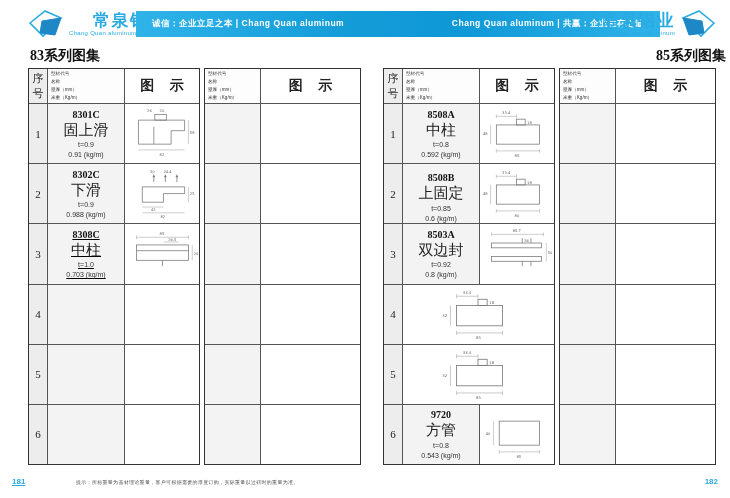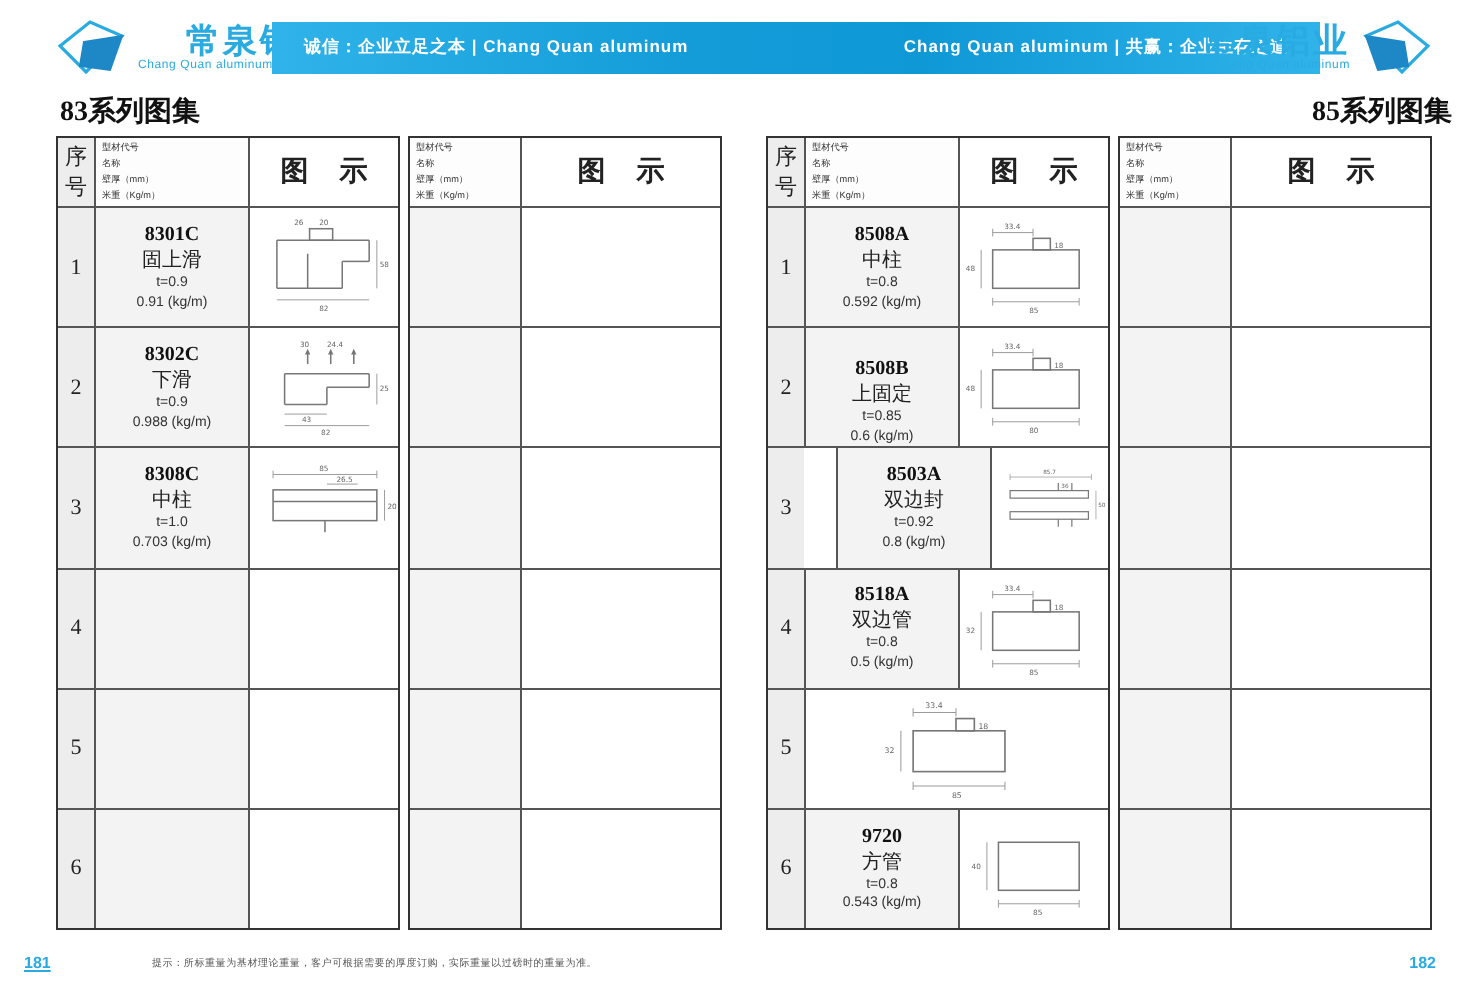--- a/index.html
+++ b/index.html
@@ -41,21 +41,21 @@
   .tcell:first-child{border-left:none;}
   .seq-cell{width:18px;flex:0 0 18px;background:#ededed;display:flex;align-items:center;justify-content:center;
     font-family:"Liberation Serif",serif;font-size:11px;color:#222;}
   .info-cell{background:#f3f3f3;display:flex;flex-direction:column;align-items:center;justify-content:center;}
   .hdr .info-cell{background:#fdfdfd;align-items:flex-start;justify-content:center;padding:2px 3px;}
   .hdr-lines{font-size:4.6px;line-height:1.75;color:#333;}
   .diagram-cell{flex:1 1 auto;background:#ffffff;position:relative;display:flex;align-items:center;justify-content:center;}
   .hdr .diagram-cell{font-family:"Liberation Serif",serif;font-size:14px;letter-spacing:6px;color:#222;font-weight:600;
     display:flex;align-items:center;justify-content:center;text-indent:6px;}
   .p-code{font-family:"Liberation Serif",serif;font-size:10px;font-weight:bold;color:#111;line-height:1.3;}
-  .p-name{font-family:"Liberation Serif",serif;font-size:10px;color:#222;line-height:1.3;}
+  .p-name{font-family:"Liberation Serif",serif;font-size:15px;color:#222;line-height:1.3;}
   .p-thk{font-size:7px;color:#333;line-height:1.4;}
   .p-wt{font-size:7px;color:#333;line-height:1.4;}
   .diagram-cell svg{width:100%;height:100%;display:block;}
   .dline{stroke:#999;stroke-width:.5;}
   .dshape{stroke:#777;stroke-width:.8;fill:none;}
   .dtext{font-family:"DejaVu Sans",sans-serif;font-size:3.8px;fill:#666;}
 </style>
 </head>
 <body>
 
@@ -153,21 +153,21 @@
     <text class="dtext" x="67.5" y="31">25</text>
     <line class="dline" x1="18" y1="43" x2="40" y2="43"></line>
     <text class="dtext" x="27" y="47">43</text>
     <line class="dline" x1="18" y1="49" x2="62" y2="49"></line>
     <text class="dtext" x="37" y="54">82</text>
           </svg>
         </div>
       </div>
       <div class="trow">
         <div class="tcell seq-cell">3</div>
-        <div class="tcell info-cell" style="width:77px;flex:0 0 77px;">
+        <div class="tcell info-cell" style="width:77px;flex:0 0 77px;text-decoration:underline;">
           <div class="p-code">8308C</div>
              <div class="p-name">中柱</div>
              <div class="p-thk">t=1.0</div>
              <div class="p-wt">0.703 (kg/m)</div>
         </div>
         <div class="tcell diagram-cell">
           <svg viewBox="0 0 77 58">
     <line class="dline" x1="12" y1="12" x2="66" y2="12"></line>
     <line class="dline" x1="12" y1="10" x2="12" y2="14"></line>
             <line class="dline" x1="66" y1="10" x2="66" y2="14"></line>
@@ -285,21 +285,21 @@
     <text class="dtext" x="3" y="31">48</text>
     <line class="dline" x1="17" y1="47" x2="62" y2="47"></line>
     <line class="dline" x1="17" y1="45" x2="17" y2="49"></line>
             <line class="dline" x1="62" y1="45" x2="62" y2="49"></line>
     <text class="dtext" x="36" y="53">80</text>
           </svg>
         </div>
       </div>
       <div class="trow">
         <div class="tcell seq-cell">3</div>
-        <div class="tcell info-cell" style="width:77px;flex:0 0 77px;margin-left:16px;">
+        <div class="tcell info-cell" style="width:77px;flex:0 0 77px;">
           <div class="p-code">8503A</div>
              <div class="p-name">双边封</div>
              <div class="p-thk">t=0.92</div>
              <div class="p-wt">0.8 (kg/m)</div>
         </div>
         <div class="tcell diagram-cell">
           <svg viewBox="0 0 77 58">
     <line class="dline" x1="12" y1="9" x2="66" y2="9"></line>
     <line class="dline" x1="12" y1="7" x2="12" y2="11"></line>
             <line class="dline" x1="66" y1="7" x2="66" y2="11"></line>
@@ -311,26 +311,20 @@
     <line class="dshape" x1="44" y1="37" x2="44" y2="42"></line>
             <line class="dshape" x1="53" y1="37" x2="53" y2="42"></line>
     <text class="dtext" x="46" y="16.5">36</text>
     <line class="dline" x1="69" y1="18" x2="69" y2="37"></line>
     <text class="dtext" x="70.5" y="29">50</text>
           </svg>
         </div>
       </div>
       <div class="trow">
         <div class="tcell seq-cell">4</div>
-        <div class="tcell info-cell" style="width:77px;flex:0 0 77px;">
-          <div class="p-code">8518A</div>
-             <div class="p-name">双边管</div>
-             <div class="p-thk">t=0.8</div>
-             <div class="p-wt">0.5 (kg/m)</div>
-        </div>
         <div class="tcell diagram-cell">
           <svg viewBox="0 0 77 58">
     <rect class="dshape" x="17" y="20" width="45" height="20"></rect>
     <rect class="dshape" x="38" y="14" width="9" height="6"></rect>
     <line class="dline" x1="17" y1="11" x2="38" y2="11"></line>
     <line class="dline" x1="17" y1="9" x2="17" y2="13"></line>
             <line class="dline" x1="38" y1="9" x2="38" y2="13"></line>
     <text class="dtext" x="23" y="9">33.4</text>
     <text class="dtext" x="49" y="19">18</text>
     <line class="dline" x1="11" y1="20" x2="11" y2="40"></line>

